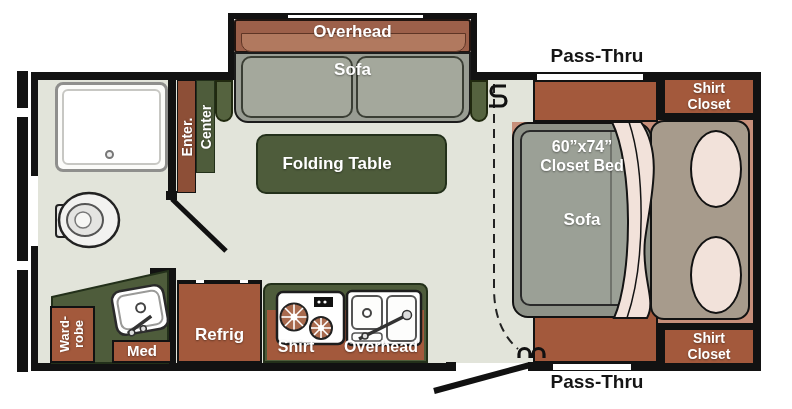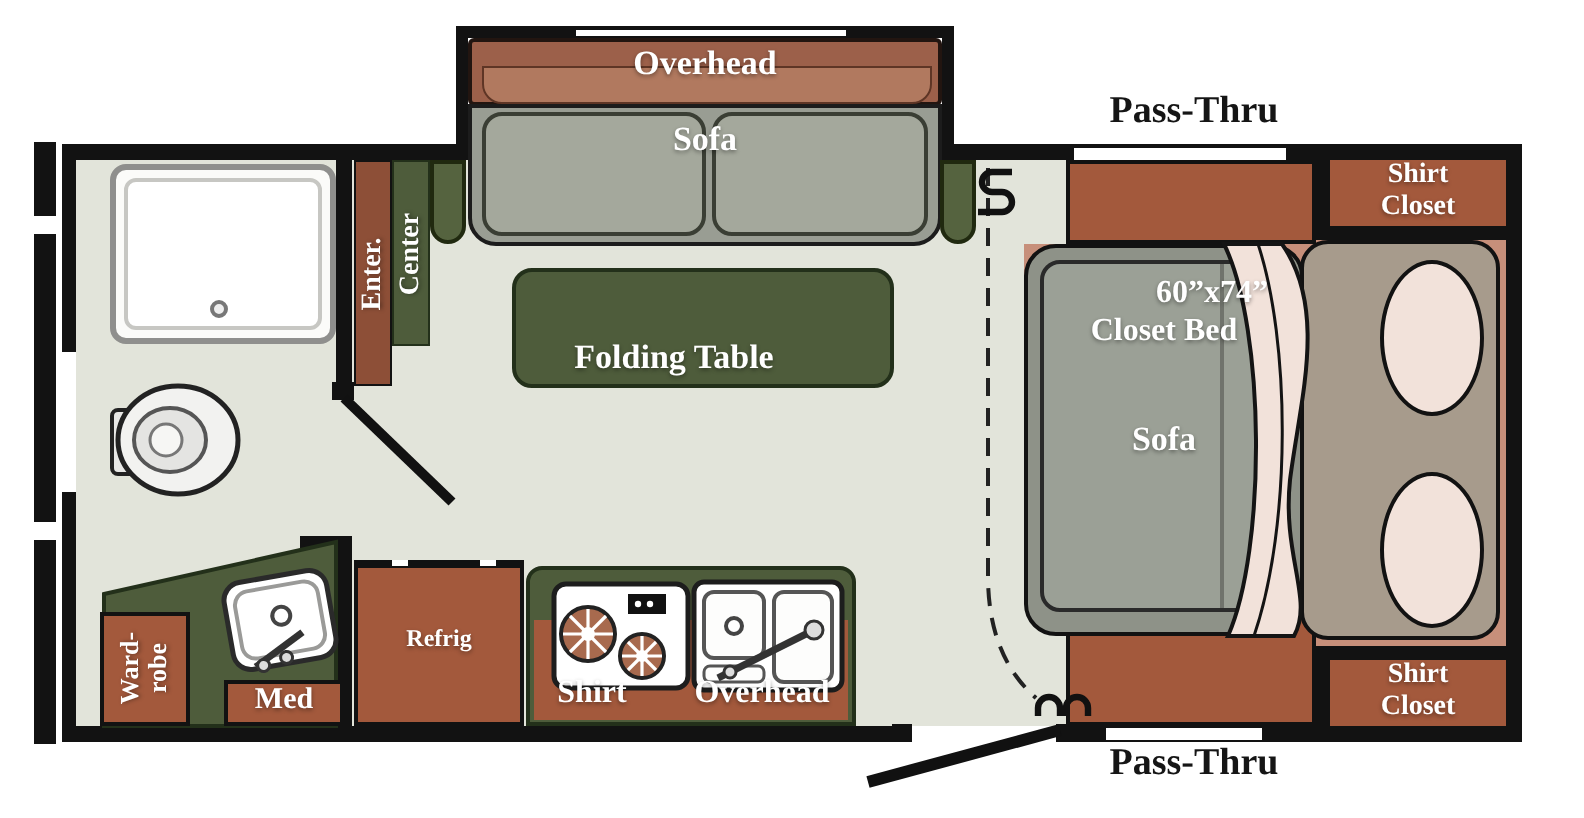--- a/index.html
+++ b/index.html
@@ -1,17 +1,17 @@
 <!DOCTYPE html>
 <html style="--wall: #121212; --floor: #e2e4da; --bedroom_floor: #c78f7a; --cabinet: #a3593c; --cabinet_dark: #8d4f37; --overhead: #9c604a; --overhead_light: #b1795f; --green: #4e5c3b; --green_arm: #55633f; --sofa: #999d93; --cushion: #a4a89c; --bed: #8e9288; --mattress: #9ba096; --taupe: #a79b8c; --pillow: #f2e2da;"><head>
 <meta charset="utf-8">
 <style>
   html,body{margin:0;padding:0;background:#fff;}
   #plan{position:relative;width:792px;height:409px;background:#fff;overflow:hidden;
-        font-family:Liberation Serif, serif;}
+        font-family:Liberation Sans, sans-serif;}
   .abs{position:absolute;}
   .wall{position:absolute;background:var(--wall);}
   .win{position:absolute;background:#fff;}
   .floorpatch{position:absolute;background:var(--floor);}
   .lbl{position:absolute;color:#fff;font-weight:bold;text-align:center;
        text-shadow:0 1px 2px rgba(0,0,0,.4);line-height:1.05;pointer-events:none;}
   .blbl{position:absolute;color:#151515;font-weight:bold;text-align:center;line-height:1.0;pointer-events:none;}
   .vlbl{position:absolute;color:#fff;font-weight:bold;white-space:nowrap;text-align:center;
         text-shadow:0 1px 2px rgba(0,0,0,.4);transform:translate(-50%,-50%) rotate(-90deg);pointer-events:none;}
   svg.layer{position:absolute;left:0;top:0;pointer-events:none;}
@@ -165,44 +165,44 @@
       <path d="M 506,86 h -10 a 5,5 0 0 0 0,10 h 5 a 5,5 0 0 1 0,10 h -12" fill="none" stroke="#111" stroke-width="3.2"></path>
       <path d="M 519,358 v -4 a 5.5,5.5 0 0 1 11,0 v 4 M 533,358 v -4 a 5.5,5.5 0 0 1 11,0 v 4" fill="none" stroke="#111" stroke-width="3.2"></path>
     </g>
 
     <line x1="172" y1="199" x2="226" y2="251" stroke="#111" stroke-width="5"></line>
     <line x1="530" y1="365" x2="434" y2="391" stroke="#111" stroke-width="6"></line>
   </svg>
 
   <div class="lbl" style="left:236px;top:23px;width:233px;font-size:17px;">Overhead</div>
   <div class="lbl" style="left:236px;top:61px;width:233px;font-size:17px;">Sofa</div>
-  <div class="lbl" style="left:256px;top:170px;width:162px;font-size:17px;">Folding Table</div>
+  <div class="lbl" style="left:256px;top:155px;width:162px;font-size:17px;">Folding Table</div>
 
   <div class="vlbl" style="left:187px;top:137px;font-size:14px;">Enter.</div>
   <div class="vlbl" style="left:206px;top:127px;font-size:14px;">Center</div>
 
   <div class="blbl" style="left:535px;top:46px;width:124px;font-size:19px;">Pass-Thru</div>
   <div class="blbl" style="left:535px;top:372px;width:124px;font-size:19px;">Pass-Thru</div>
 
   <div class="lbl" style="left:665px;top:80px;width:88px;font-size:14px;line-height:16px;">
     <span>Shirt</span><br>
     <span>Closet</span>
   </div>
   <div class="lbl" style="left:665px;top:330px;width:88px;font-size:14px;line-height:16px;">
     <span>Shirt</span><br>
     <span>Closet</span>
   </div>
 
-  <div class="lbl" style="left:520px;top:139px;width:124px;font-size:16px;padding-left:24px;">60”x74”</div>
+  <div class="lbl" style="left:520px;top:139px;width:124px;font-size:16px;">60”x74”</div>
   <div class="lbl" style="left:512px;top:158px;width:140px;font-size:16px;">Closet Bed</div>
   <div class="lbl" style="left:520px;top:211px;width:124px;font-size:17px;">Sofa</div>
 
 
 
-  <div class="lbl" style="left:177px;top:313px;width:85px;font-size:12px;">Refrig</div>
+  <div class="lbl" style="left:177px;top:326px;width:85px;font-size:17px;">Refrig</div>
   <div class="lbl" style="left:260px;top:339px;width:72px;font-size:16px;">Shirt</div>
   <div class="lbl" style="left:332px;top:339px;width:98px;font-size:16px;">Overhead</div>
   <div class="lbl" style="left:112px;top:343px;width:60px;font-size:15px;">Med</div>
 
   <div class="vlbl" style="left:72px;top:334px;font-size:13px;line-height:14px;">
     <span style="display:block;">Ward-</span>
     <span style="display:block;">robe</span>
   </div>
 
 </div>

